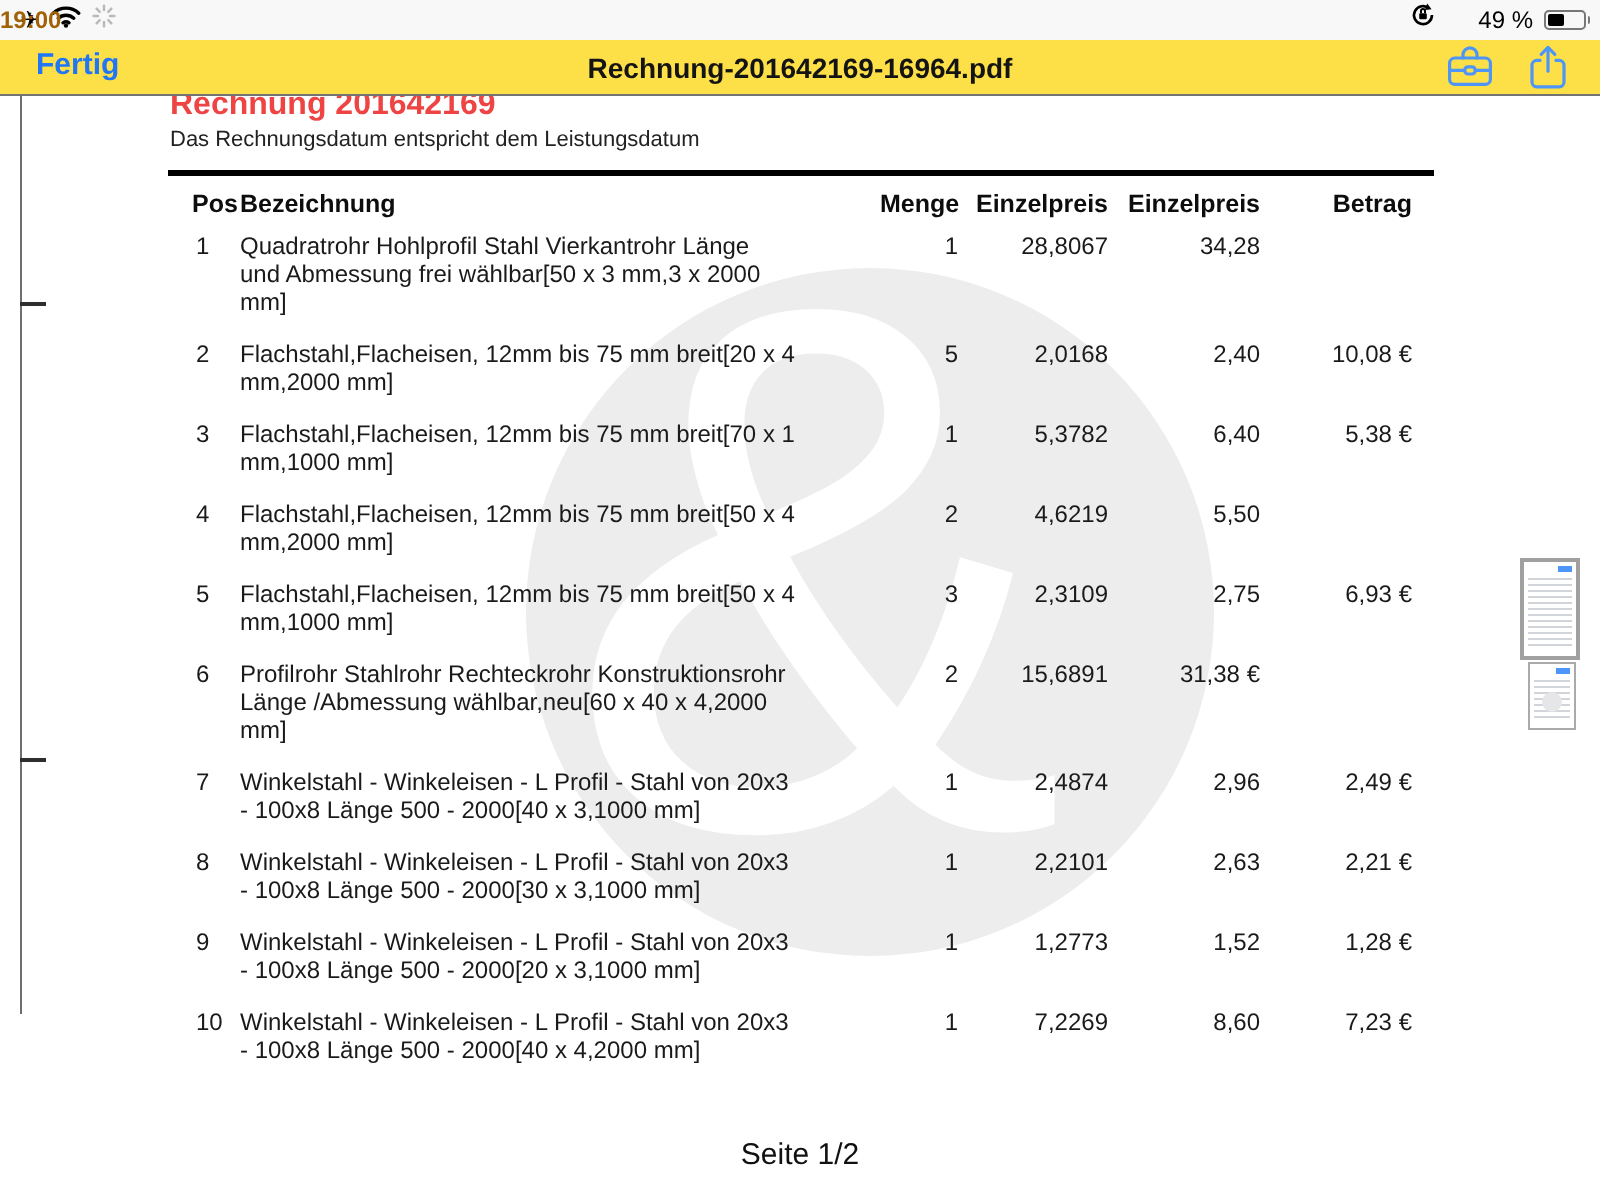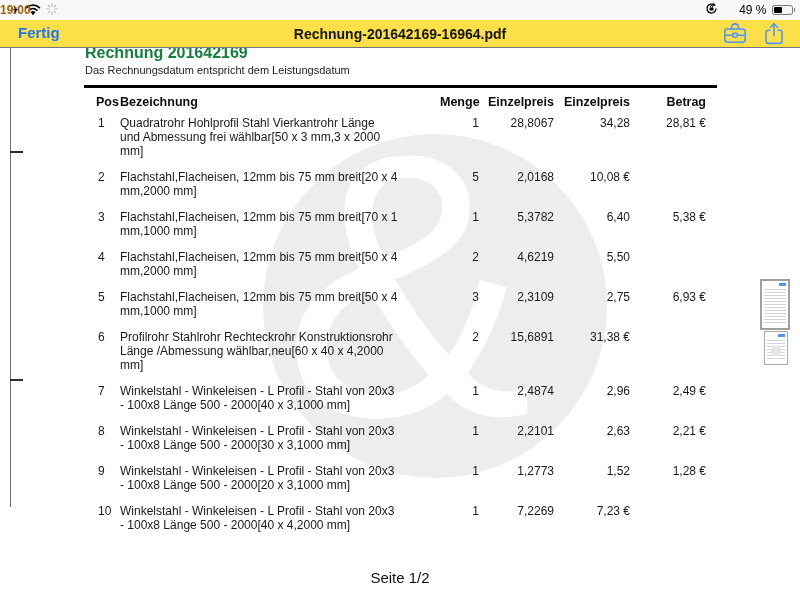--- a/index.html
+++ b/index.html
@@ -35,21 +35,21 @@
   .watermark-circle{position:absolute;left:263px;top:86px;width:344px;height:344px;border-radius:50%;
                     background:#ededee;}
   .watermark-amp{position:absolute;left:283px;top:50px;font-size:375px;line-height:1;
                  color:#ffffff;font-weight:400;user-select:none;}
 
   .page-edge{position:absolute;left:10px;top:0;width:1px;height:459px;background:#6f6f6f;}
   .fold-mark{position:absolute;left:10px;width:13px;height:2px;background:#2e2e2e;}
   .fold-1{top:103px;}
   .fold-2{top:331px;}
 
-  .doc-heading{position:absolute;left:85px;top:-4px;margin:0;font-size:16px;font-weight:700;color:#15803d;}
+  .doc-heading{position:absolute;left:85px;top:-4px;margin:0;font-size:16px;font-weight:700;color:#ef4444;}
   .doc-subheading{position:absolute;left:85px;top:16px;font-size:11px;color:#222;}
   .doc-rule{position:absolute;left:84px;top:37px;width:633px;height:2.5px;background:#000;}
 
   .table-header,.trow{display:grid;grid-template-columns:24px 320px 39px 75px 76px 76px;margin-left:12px;}
   .table-header{position:absolute;left:84px;top:47px;width:610px;font-size:12.5px;font-weight:700;color:#0d0d0d;}
   .table-rows{position:absolute;left:84px;top:68px;width:610px;}
   .trow{margin-bottom:12px;font-size:12px;line-height:14px;color:#1a1a1a;}
   .cell{white-space:pre-line;}
   .cell-pos{padding-left:2px;}
   .col-r,.cell-menge,.cell-einzelpreis1,.cell-einzelpreis2,.cell-betrag{text-align:right;white-space:nowrap;}
@@ -164,28 +164,28 @@
 
     <div class="table-rows">
         <div class="trow">
           <div class="cell cell-pos">1</div>
           <div class="cell cell-bezeichnung">Quadratrohr Hohlprofil Stahl Vierkantrohr  Länge
 und Abmessung frei wählbar[50 x 3 mm,3 x 2000
 mm]</div>
           <div class="cell cell-menge">1</div>
           <div class="cell cell-einzelpreis1">28,8067</div>
           <div class="cell cell-einzelpreis2">34,28</div>
-          <div class="cell cell-betrag">28,81 €</div>
         </div>
         <div class="trow">
           <div class="cell cell-pos">2</div>
           <div class="cell cell-bezeichnung">Flachstahl,Flacheisen, 12mm bis 75 mm breit[20 x 4
 mm,2000 mm]</div>
           <div class="cell cell-menge">5</div>
           <div class="cell cell-einzelpreis1">2,0168</div>
+          <div class="cell cell-einzelpreis2">2,40</div>
           <div class="cell cell-betrag">10,08 €</div>
         </div>
         <div class="trow">
           <div class="cell cell-pos">3</div>
           <div class="cell cell-bezeichnung">Flachstahl,Flacheisen, 12mm bis 75 mm breit[70 x 1
 mm,1000 mm]</div>
           <div class="cell cell-menge">1</div>
           <div class="cell cell-einzelpreis1">5,3782</div>
           <div class="cell cell-einzelpreis2">6,40</div>
           <div class="cell cell-betrag">5,38 €</div>
@@ -242,20 +242,21 @@
           <div class="cell cell-einzelpreis1">1,2773</div>
           <div class="cell cell-einzelpreis2">1,52</div>
           <div class="cell cell-betrag">1,28 €</div>
         </div>
         <div class="trow">
           <div class="cell cell-pos">10</div>
           <div class="cell cell-bezeichnung">Winkelstahl - Winkeleisen - L Profil - Stahl von 20x3
 - 100x8 Länge 500 - 2000[40 x 4,2000 mm]</div>
           <div class="cell cell-menge">1</div>
           <div class="cell cell-einzelpreis1">7,2269</div>
+          <div class="cell cell-einzelpreis2">8,60</div>
           <div class="cell cell-betrag">7,23 €</div>
         </div>
       </div>
 
     <div class="page-indicator">Seite 1/2</div>
 
     <div class="thumb thumb-1">
       <span class="t-logo"></span>
       <span class="t-lines"></span>
     </div>

